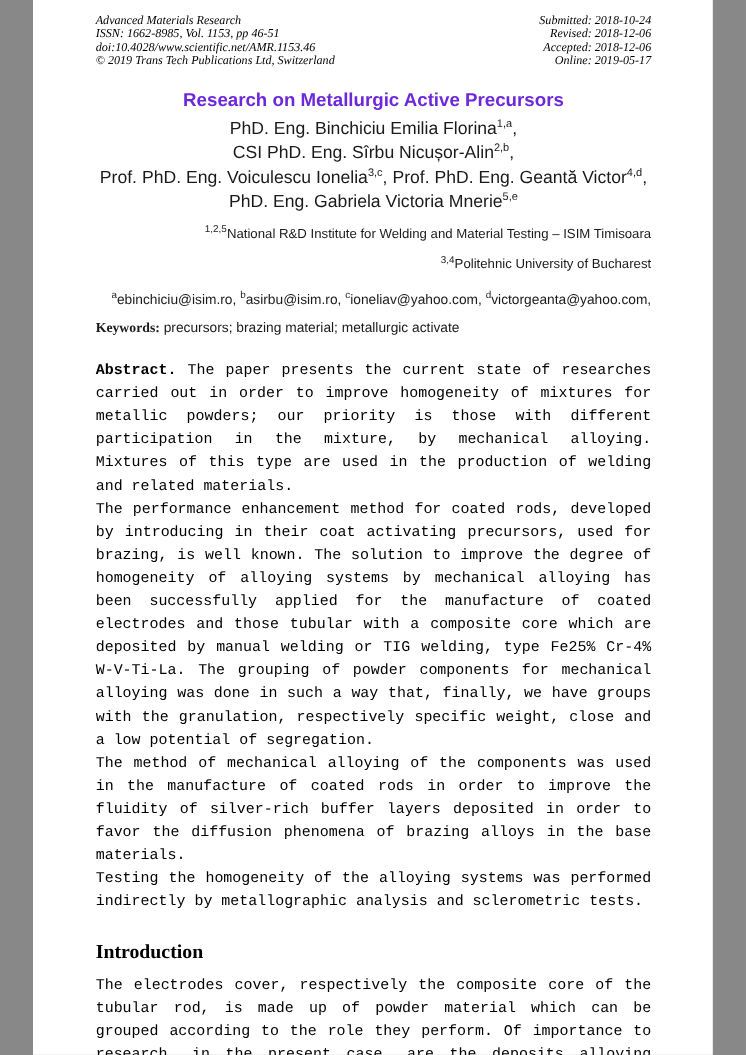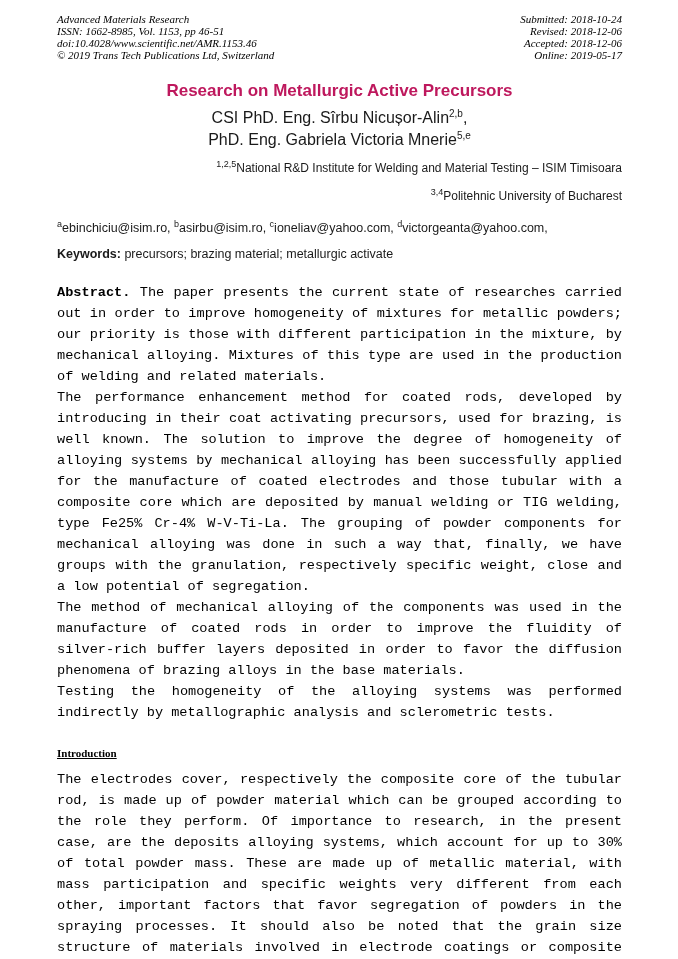--- a/index.html
+++ b/index.html
@@ -1,18 +1,18 @@
 <!DOCTYPE html>
 <html><head>
 <meta charset="utf-8">
 <style>
   * { margin: 0; padding: 0; box-sizing: border-box; }
   html, body { background: #888; }
   .page {
-    width: 678px;
+    width: 618px;
     height: 959px;
     margin: 0 auto;
     background: #ffffff;
     color: #000000;
     padding: 13px 56px 0 57px;
     overflow: hidden;
     font-family: "Liberation Serif", serif;
   }
   
   .meta {
@@ -25,21 +25,21 @@
     color: #000;
   }
   .meta-right { text-align: right; }
   
   .title {
     margin-top: 20px;
     text-align: center;
     font-family: "Liberation Sans", sans-serif;
     font-weight: bold;
     font-size: 17px;
-    color: #be185d;
+    color: #6d28d9;
   }
   
   .authors {
     margin-top: 6px;
     text-align: center;
     font-family: "Liberation Sans", sans-serif;
     font-size: 16px;
     line-height: 22px;
     color: #1a1a1a;
   }
@@ -54,52 +54,51 @@
     font-family: "Liberation Sans", sans-serif;
     font-size: 12px;
     color: #1a1a1a;
   }
   .affil-1 { margin-top: 10px; }
   .affil-2 { margin-top: 14px; }
   .affil sup { font-size: 9px; }
   
   .emails {
     margin-top: 16px;
-    text-align: left;
+    text-align: right;
     font-family: "Liberation Sans", sans-serif;
     font-size: 12.5px;
     line-height: 18px;
     color: #1a1a1a;
   }
   .emails sup { font-size: 9px; }
   
   .keywords {
     margin-top: 10px;
     font-family: "Liberation Sans", sans-serif;
     font-size: 12.5px;
     color: #1a1a1a;
   }
-  .keywords b { font-weight: bold; }
+  .keywords b { font-weight: bold; font-family: Liberation Serif, serif; }
   
   .abstract { margin-top: 21px; }
   .body-p {
     font-family: Liberation Mono, monospace;
     font-size: 13.6px;
     line-height: 21px;
     text-align: justify;
     color: #000;
   }
   .body-p b { font-weight: bold; }
   .section-heading {
     margin-top: 24px;
     font-family: "Liberation Serif", serif;
-    font-size: 11px;
+    font-size: 18px;
     font-weight: bold;
     color: #000;
-    text-decoration: underline;
   }
   .intro-body { margin-top: 10px; }
 </style>
 </head>
 <body>
 
 <div class="page">
 
   <div class="meta">
     <div class="meta-left">
@@ -112,21 +111,23 @@
       <div>Submitted: 2018-10-24</div>
       <div>Revised: 2018-12-06</div>
       <div>Accepted: 2018-12-06</div>
       <div>Online: 2019-05-17</div>
     </div>
   </div>
 
   <h1 class="title">Research on Metallurgic Active Precursors</h1>
 
   <div class="authors">
+    <div><span>PhD. Eng. Binchiciu Emilia Florina</span><sup>1,a</sup><span>,</span></div>
     <div><span>CSI PhD. Eng. Sîrbu Nicușor-Alin</span><sup>2,b</sup><span>,</span></div>
+    <div><span>Prof. PhD. Eng. Voiculescu Ionelia</span><sup>3,c</sup><span>,</span> <span>Prof. PhD. Eng. Geantă Victor</span><sup>4,d</sup><span>,</span></div>
     <div><span>PhD. Eng. Gabriela Victoria Mnerie</span><sup>5,e</sup></div>
   </div>
 
   <div class="affil affil-1"><sup>1,2,5</sup><span>National R&amp;D Institute for Welding and Material Testing – ISIM Timisoara</span></div>
   <div class="affil affil-2"><sup>3,4</sup><span>Politehnic University of Bucharest</span></div>
 
   <div class="emails">
     <div><sup>a</sup><span>ebinchiciu@isim.ro</span><span>,</span> <sup>b</sup><span>asirbu@isim.ro</span><span>,</span> <sup>c</sup><span>ioneliav@yahoo.com</span><span>,</span> <sup>d</sup><span>victorgeanta@yahoo.com</span><span>,</span></div>
   </div>
 

